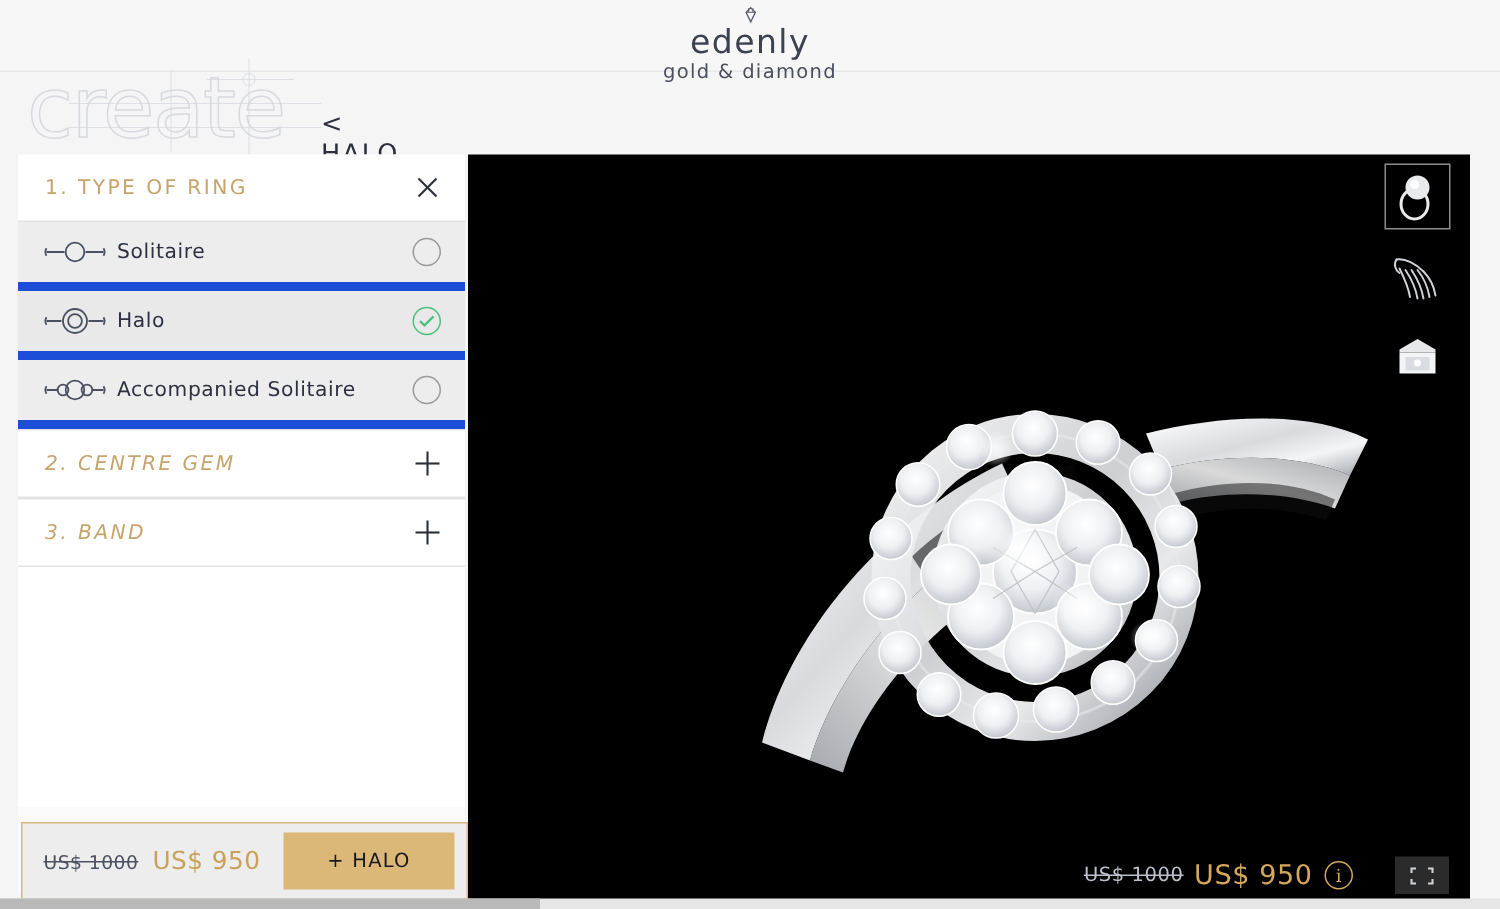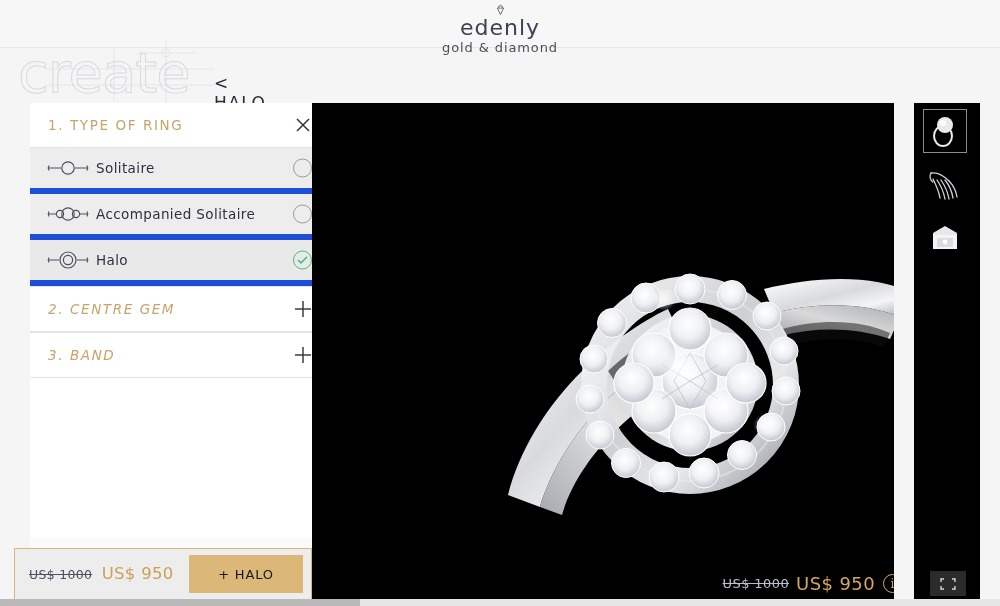--- a/index.html
+++ b/index.html
@@ -2,21 +2,21 @@
 <html><head>
 <meta charset="utf-8">
 <style>
   * { box-sizing: border-box; margin: 0; padding: 0; }
   html, body {
     width: 1000px; height: 606px;
     background: #f5f5f5;
     font-family: "Liberation Sans", sans-serif;
     overflow: hidden;
   }
-  .app { position: relative; width: 914px; height: 606px; background: #f5f5f5; }
+  .app { position: relative; width: 1000px; height: 606px; background: #f5f5f5; }
 
   
   .topbar {
     position: absolute; left: 0; top: 0; width: 1000px; height: 48px;
     background: #f7f7f7; border-bottom: 1px solid #e8e8e8;
   }
   .logo {
     position: absolute; left: 50%; top: 4px; transform: translateX(-50%);
     text-align: center; line-height: 1;
   }
@@ -42,21 +42,21 @@
   }
   .blueprint-lines { position: absolute; left: 0; top: -6px; width: 210px; height: 70px; pointer-events: none; }
   .breadcrumb {
     position: absolute; left: 196px; top: 28px;
     font-size: 17px; letter-spacing: 1.4px; color: #2b2f3a;
     font-family: "DejaVu Sans", sans-serif;
   }
 
   
   .sidebar {
-    position: absolute; left: 30px; top: 103px;
+    position: absolute; left: 12px; top: 103px;
     width: 298px; height: 492px;
     background: #fafafa;
   }
   .panel-header {
     position: relative; height: 45px; background: #ffffff;
     border-bottom: 1px solid #e3e3e3;
     display: flex; align-items: center;
   }
   .panel-header .title {
     margin-left: 18px; font-size: 13.5px; letter-spacing: 1.6px;
@@ -233,55 +233,55 @@
         <svg width="44" height="20" viewBox="0 0 44 20" aria-hidden="true">
           <g stroke="#4a5060" stroke-width="1.2" fill="none">
             <path d="M3 10 h12 M29 10 h12"></path>
             <path d="M3 7.5 q-1.5 2.5 0 5 M41 7.5 q1.5 2.5 0 5"></path>
             <circle cx="22" cy="10" r="6.2"></circle>
           </g>
         </svg>
       </div>
       <div class="opt-label">Solitaire</div>
       <div class="radio"></div>
+    </div>
+
+    <div class="opt-row selected">
+      <div class="opt-icon">
+        <svg width="44" height="20" viewBox="0 0 44 20" aria-hidden="true">
+          <g stroke="#4a5060" stroke-width="1.2" fill="none">
+            <path d="M3 10 h10 M31 10 h10"></path>
+            <path d="M3 7.5 q-1.5 2.5 0 5 M41 7.5 q1.5 2.5 0 5"></path>
+            <circle cx="22" cy="10" r="8"></circle>
+            <circle cx="22" cy="10" r="4.6"></circle>
+          </g>
+        </svg>
+      </div>
+      <div class="opt-label">Halo</div>
+      <div class="radio checked">
+        <svg width="11" height="9" viewBox="0 0 11 9" aria-hidden="true">
+          <polyline points="1,4.6 4,7.4 10,1.4" fill="none" stroke="#4cbf7e" stroke-width="1.5"></polyline>
+        </svg>
+      </div>
     </div>
 
     <div class="opt-row">
       <div class="opt-icon">
         <svg width="44" height="20" viewBox="0 0 44 20" aria-hidden="true">
           <g stroke="#4a5060" stroke-width="1.2" fill="none">
             <path d="M3 10 h8 M33 10 h8"></path>
             <path d="M3 7.5 q-1.5 2.5 0 5 M41 7.5 q1.5 2.5 0 5"></path>
             <circle cx="22" cy="10" r="6.2"></circle>
             <circle cx="14" cy="10" r="3.6"></circle>
             <circle cx="30" cy="10" r="3.6"></circle>
           </g>
         </svg>
       </div>
       <div class="opt-label">Accompanied Solitaire</div>
       <div class="radio"></div>
-    </div>
-
-    <div class="opt-row selected">
-      <div class="opt-icon">
-        <svg width="44" height="20" viewBox="0 0 44 20" aria-hidden="true">
-          <g stroke="#4a5060" stroke-width="1.2" fill="none">
-            <path d="M3 10 h10 M31 10 h10"></path>
-            <path d="M3 7.5 q-1.5 2.5 0 5 M41 7.5 q1.5 2.5 0 5"></path>
-            <circle cx="22" cy="10" r="8"></circle>
-            <circle cx="22" cy="10" r="4.6"></circle>
-          </g>
-        </svg>
-      </div>
-      <div class="opt-label">Halo</div>
-      <div class="radio checked">
-        <svg width="11" height="9" viewBox="0 0 11 9" aria-hidden="true">
-          <polyline points="1,4.6 4,7.4 10,1.4" fill="none" stroke="#4cbf7e" stroke-width="1.5"></polyline>
-        </svg>
-      </div>
     </div>
 
     <div class="acc-row">
       <div class="title">2. CENTRE GEM</div>
       <div class="plus">
         <svg width="22" height="22" viewBox="0 0 22 22" aria-hidden="true">
           <line x1="11" y1="3" x2="11" y2="19" stroke="#2b2f3a" stroke-width="1.4"></line>
           <line x1="3" y1="11" x2="19" y2="11" stroke="#2b2f3a" stroke-width="1.4"></line>
         </svg>
       </div>

